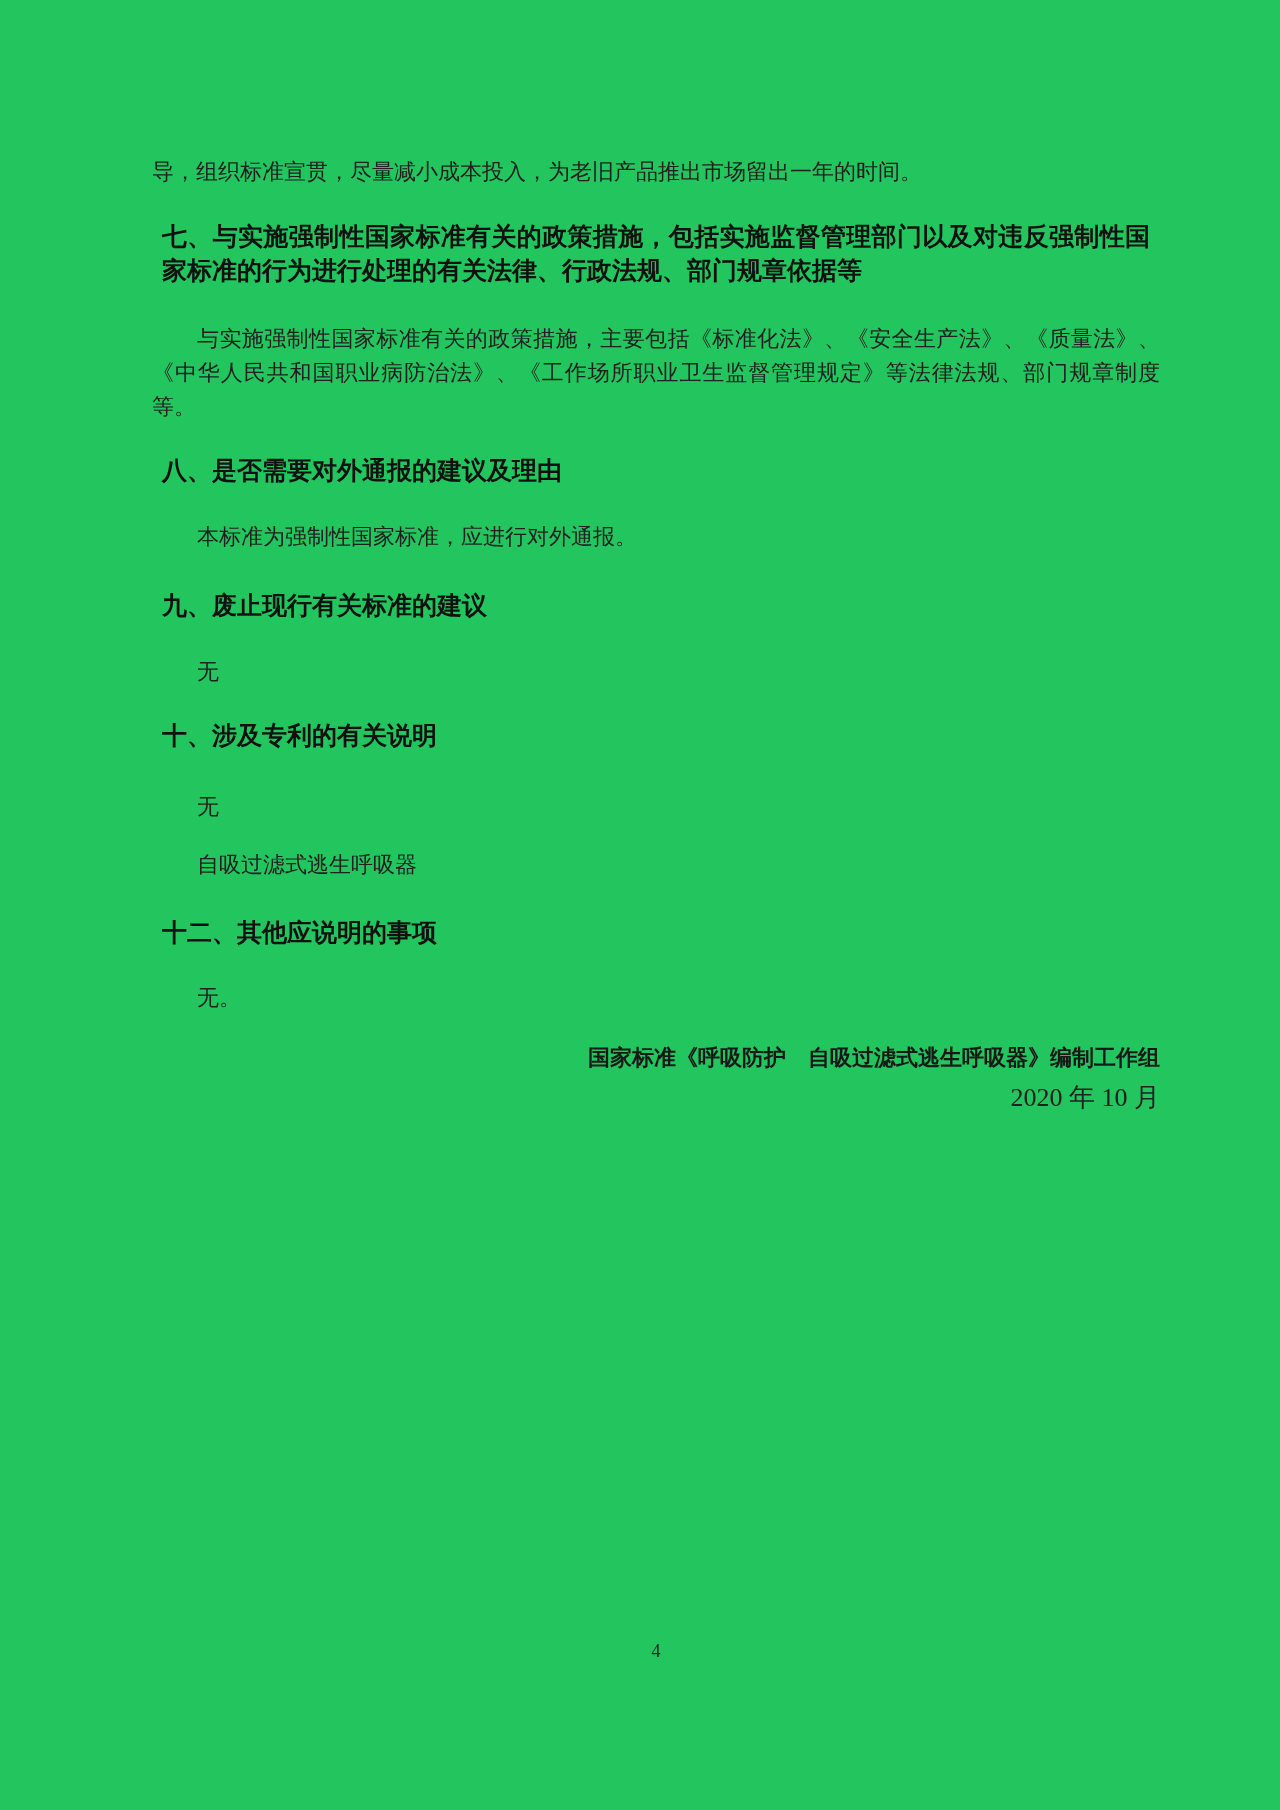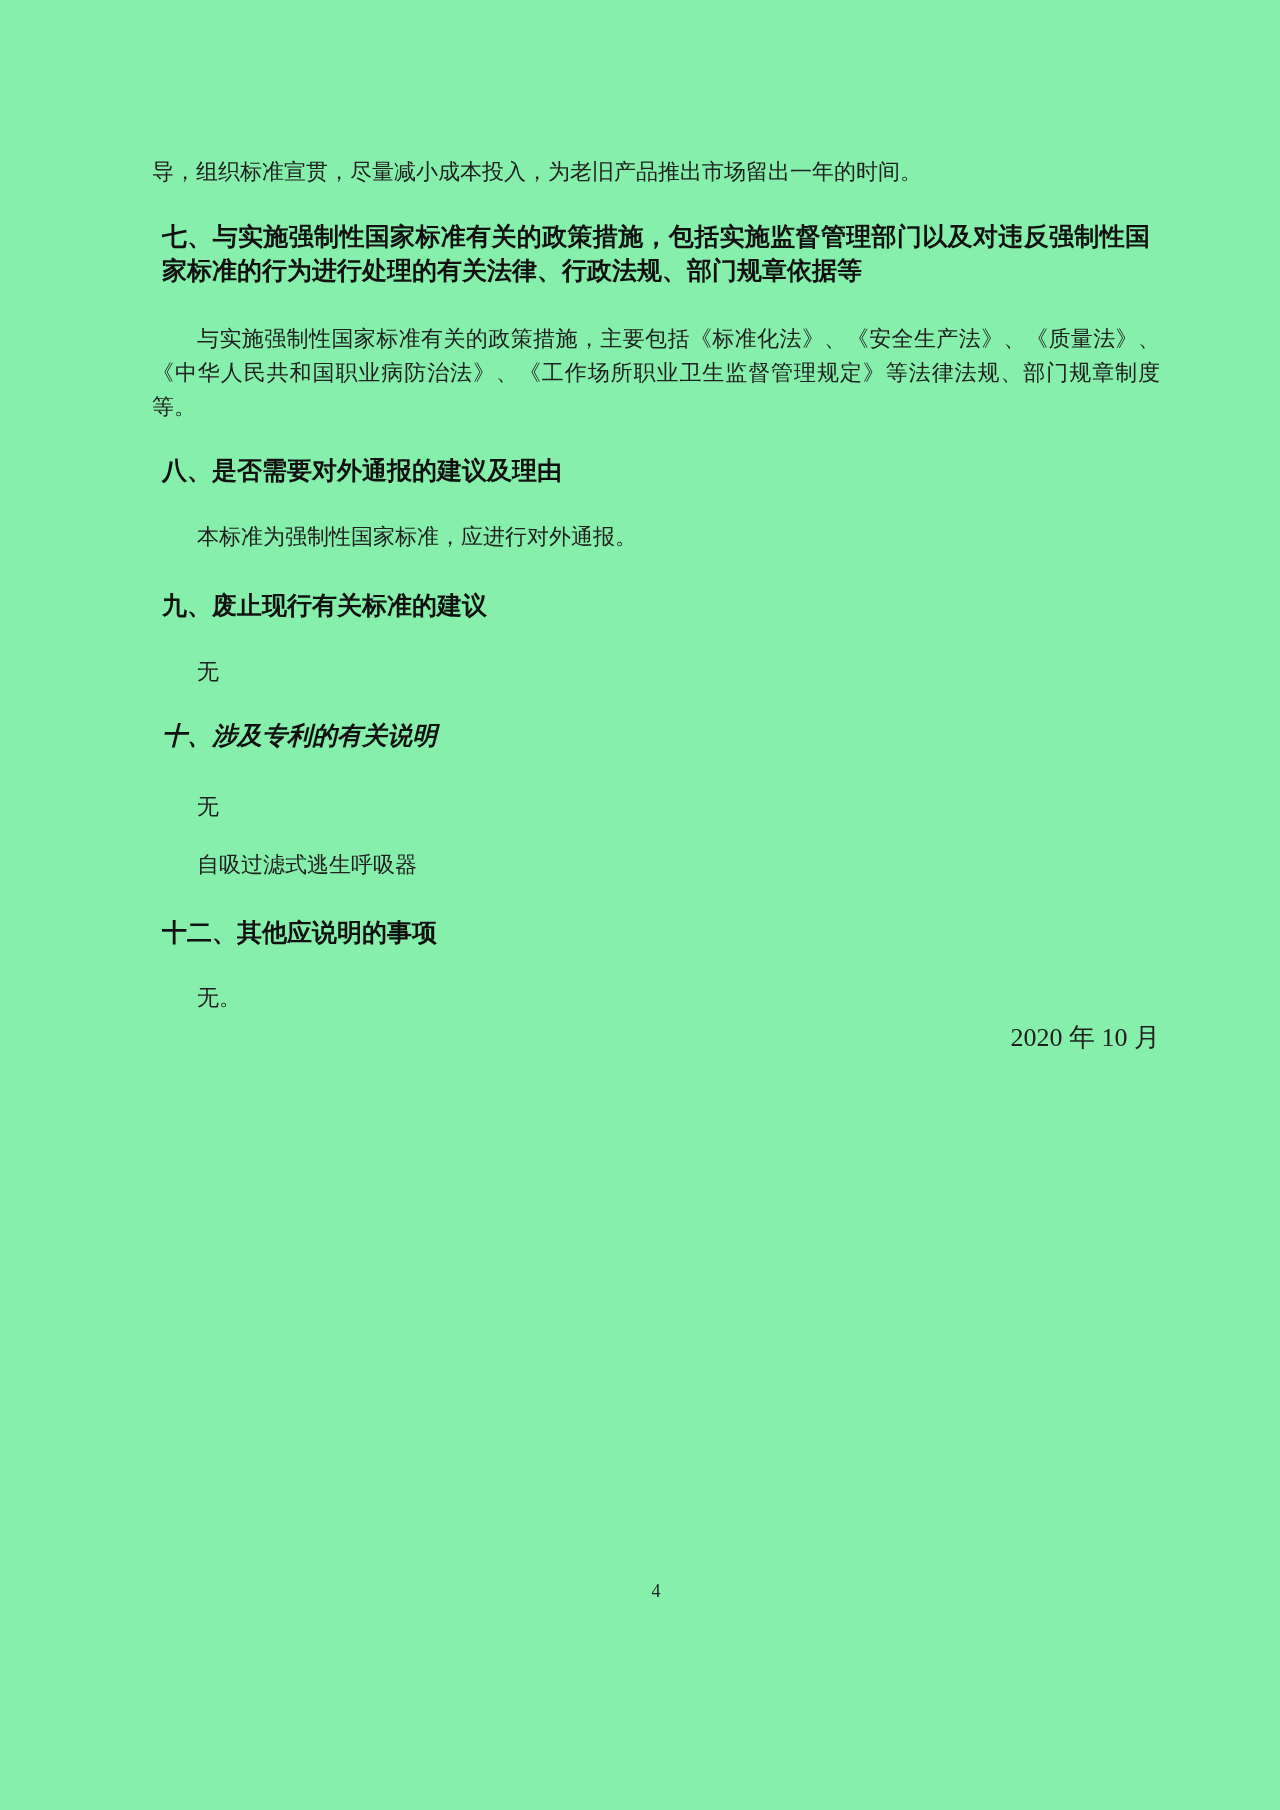--- a/index.html
+++ b/index.html
@@ -5,21 +5,21 @@
   html, body {
     margin: 0;
     padding: 0;
     background: #ffffff;
   }
   .page {
     position: relative;
     width: 1280px;
     height: 1810px;
     margin: 0 auto;
-    background: #86efac;
+    background: #22c55e;
     color: #1f1f1f;
     overflow: hidden;
   }
   .content {
     padding: 0 120px 0 152px; 
   }
   .cont-line,
   .body-para {
     margin: 0;
     font-family: "Liberation Serif", "DejaVu Serif", serif;
@@ -40,21 +40,21 @@
     text-align: justify;
     color: #111111;
   }
   .cont-line   { padding-top: 155px; }
   .mt-h7  { margin-top: 30px; }
   .mt-p7  { margin-top: 35px; }
   .mt-h8  { margin-top: 29px; }
   .mt-p8  { margin-top: 33px; }
   .mt-h9  { margin-top: 34px; }
   .mt-p9  { margin-top: 33px; }
-  .mt-h10 { margin-top: 29px; font-style: italic; }
+  .mt-h10 { margin-top: 29px; }
   .mt-p10 { margin-top: 38px; }
   .mt-h11 { margin-top: 31px; }
   .mt-p11 { margin-top: 24px; }
   .mt-h12 { margin-top: 33px; }
   .mt-p12 { margin-top: 32px; }
   .signature {
     margin: 26px 0 0 0;
     font-family: "Liberation Serif", "DejaVu Serif", serif;
     font-weight: bold;
     font-size: 22px;
@@ -99,18 +99,19 @@
     <p class="body-para mt-p9">无</p>
 
     <h2 class="heading mt-h10">十、涉及专利的有关说明</h2>
     <p class="body-para mt-p10">无</p>
 
     <p class="body-para mt-p11">自吸过滤式逃生呼吸器</p>
 
     <h2 class="heading mt-h12">十二、其他应说明的事项</h2>
     <p class="body-para mt-p12">无。</p>
 
+    <p class="signature">国家标准《呼吸防护　自吸过滤式逃生呼吸器》编制工作组</p>
     <p class="sig-date">2020 年 10 月</p>
 
     <div class="page-number">4</div>
 
   </div>
 </div>
 
 </body></html>

